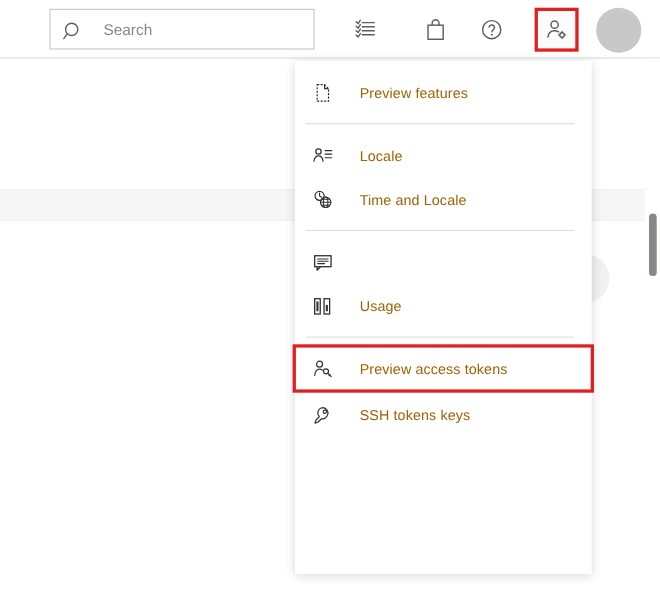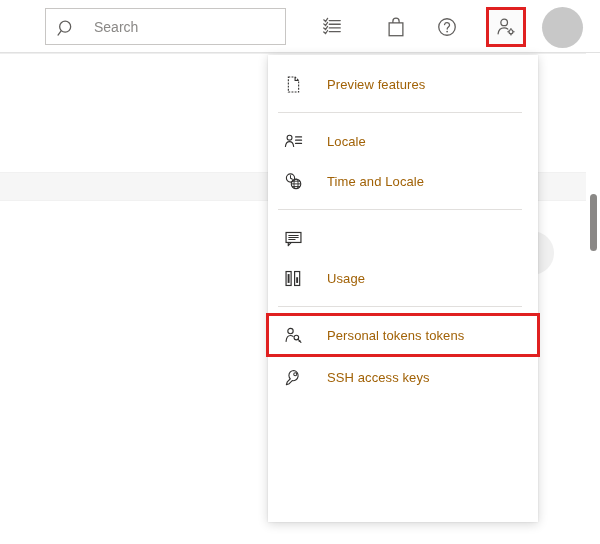--- a/index.html
+++ b/index.html
@@ -377,27 +377,27 @@
   <div class="menu-item" id="item-personal-access-tokens">
     <span class="menu-icon">
       <svg viewBox="0 0 24 24" aria-hidden="true">
         <circle cx="8.2" cy="6.4" r="3.4" fill="none" stroke="currentColor" stroke-width="1.4"></circle>
         <path d="M2.6 19.4 C3.1 14.6 5.2 12 8.2 12 C9.4 12 10.5 12.4 11.4 13.2" fill="none" stroke="currentColor" stroke-width="1.4" stroke-linecap="round"></path>
         <circle cx="15.6" cy="14.6" r="2.9" fill="none" stroke="currentColor" stroke-width="1.4"></circle>
         <path d="M17.6 16.7 L21.4 20.6" fill="none" stroke="currentColor" stroke-width="1.4" stroke-linecap="round"></path>
         <line x1="19.1" y1="19.6" x2="20.2" y2="18.5" stroke="currentColor" stroke-width="1.3" stroke-linecap="round"></line>
       </svg>
     </span>
-    <span class="menu-label">Personal tokens tokens</span>
+    <span class="menu-label">Preview access tokens</span>
   </div>
 
   <div class="menu-item">
     <span class="menu-icon">
       <svg viewBox="0 0 24 24" aria-hidden="true">
         <path d="M12.4 3.2 A6.2 6.2 0 0 0 6.2 9.4 A6.2 6.2 0 0 0 8.0 13.6 L4.2 17.4 L3.0 21.2 L6.6 19.8 L10.4 16.0 A6.2 6.2 0 0 0 12.4 3.2 Z" fill="none" stroke="currentColor" stroke-width="1.4" stroke-linejoin="round"></path>
         <circle cx="14.2" cy="8.0" r="1.9" fill="none" stroke="currentColor" stroke-width="1.3"></circle>
       </svg>
     </span>
-    <span class="menu-label">SSH access keys</span>
+    <span class="menu-label">SSH tokens keys</span>
   </div>
 
 
 </div>
 
 </body></html>

